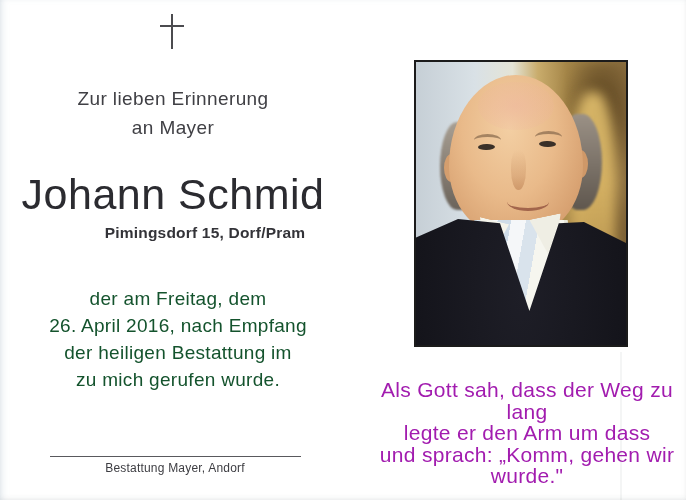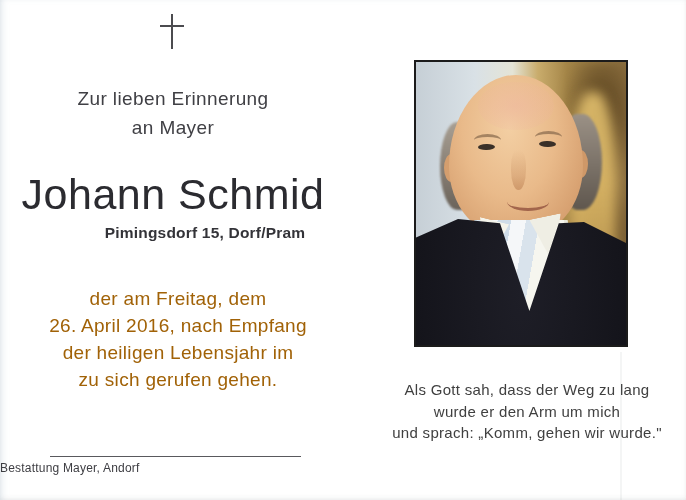--- a/index.html
+++ b/index.html
@@ -81,35 +81,36 @@
   }
   .obituary {
     position: absolute;
     left: 0;
     top: 285px;
     width: 356px;
     text-align: center;
     font-size: 19px;
     line-height: 27px;
     letter-spacing: 0.3px;
-    color: #a16207;
+    color: #14532d;
   }
   .footer-line {
     position: absolute;
     left: 50px;
     top: 456px;
     width: 251px;
     height: 1px;
     background: #59595d;
   }
   .footer-text {
     position: absolute;
     left: 0;
     top: 461px;
     width: 350px;
+    text-align: center;
     font-size: 12px;
     letter-spacing: 0.2px;
     color: #3d3d42;
   }
 
   
   .photo {
     position: absolute;
     left: 414px;
     top: 60px;
@@ -230,24 +231,24 @@
     inset: 0;
     background: radial-gradient(ellipse at 50% 82%, #1e1e27 0%, #15151c 65%, #101016 100%);
     clip-path: polygon(0% 100%, 0% 62%, 20% 55.5%, 40% 57%, 54% 88%, 68% 57%, 80% 56.5%, 100% 64%, 100% 100%);
   }
   .verse {
     position: absolute;
     left: 377px;
     top: 379px;
     width: 300px;
     text-align: center;
-    font-size: 15px;
+    font-size: 21px;
     line-height: 21.5px;
     letter-spacing: 0.3px;
-    color: #404040;
+    color: #a21caf;
   }
   .fold {
     position: absolute;
     left: 620px;
     top: 352px;
     width: 2px;
     height: 148px;
     background: rgba(100,110,120,0.07);
   }
 </style>
@@ -266,22 +267,22 @@
     <div>an Mayer</div>
   </div>
 
   <h1 class="name">Johann Schmid</h1>
 
   <div class="address">Pimingsdorf 15, Dorf/Pram</div>
 
   <div class="obituary">
     <div>der am Freitag, dem</div>
     <div>26. April 2016, nach Empfang</div>
-    <div>der heiligen Lebensjahr im</div>
-    <div>zu sich gerufen gehen.</div>
+    <div>der heiligen Bestattung im</div>
+    <div>zu mich gerufen wurde.</div>
   </div>
 
   <div class="footer-line"></div>
   <div class="footer-text">Bestattung Mayer, Andorf</div>
 
   <div class="photo">
     <div class="p-bg"></div>
     <div class="p-bg-blotch1"></div>
     <div class="p-bg-blotch2"></div>
     <div class="p-bg-gold"></div>
@@ -298,19 +299,19 @@
     <div class="p-smile"></div>
     <div class="p-neck"></div>
     <div class="p-shirt"></div>
     <div class="p-collar-left"></div>
     <div class="p-collar-right"></div>
     <div class="p-sweater"></div>
   </div>
 
   <div class="verse">
     <div>Als Gott sah, dass der Weg zu lang</div>
-    <div>wurde er den Arm um mich</div>
+    <div>legte er den Arm um dass</div>
     <div>und sprach: „Komm, gehen wir wurde."</div>
   </div>
 
   <div class="fold"></div>
 
 </div>
 
 </body></html>

